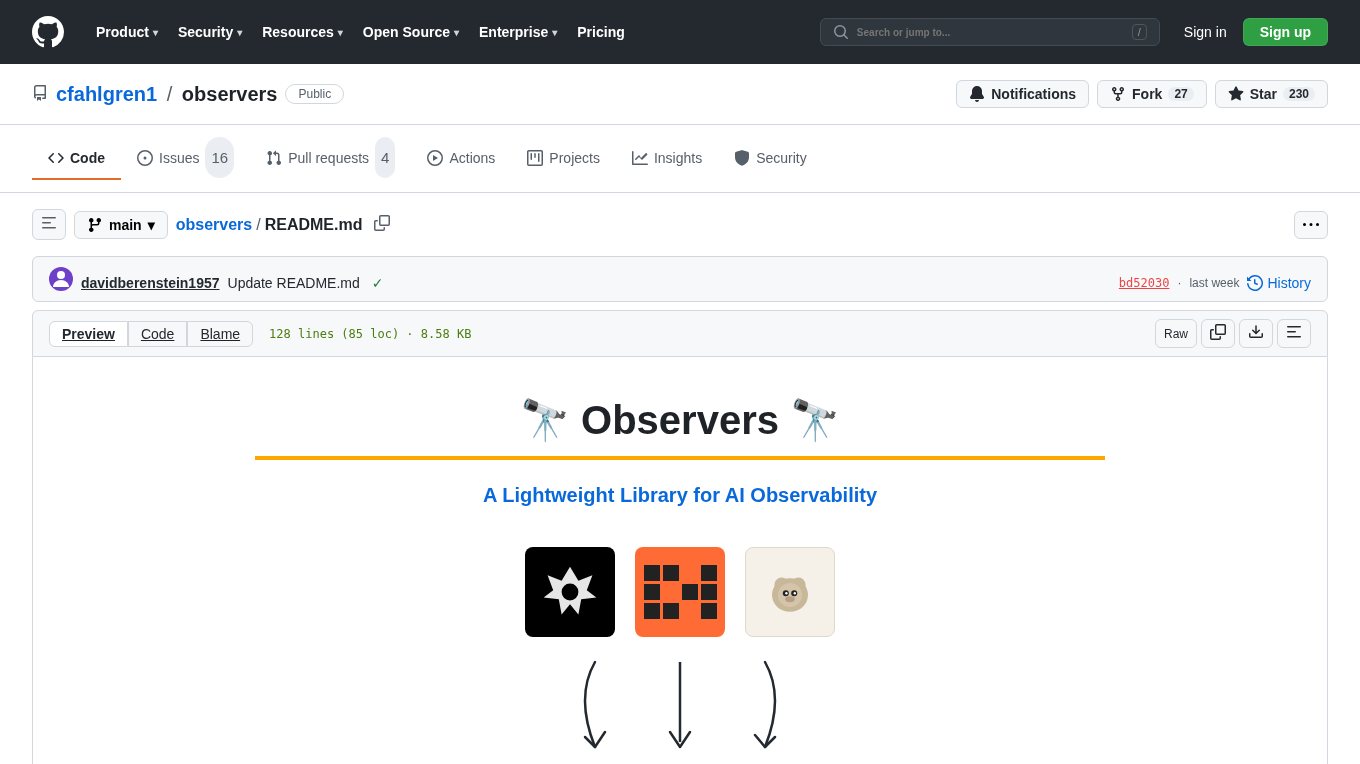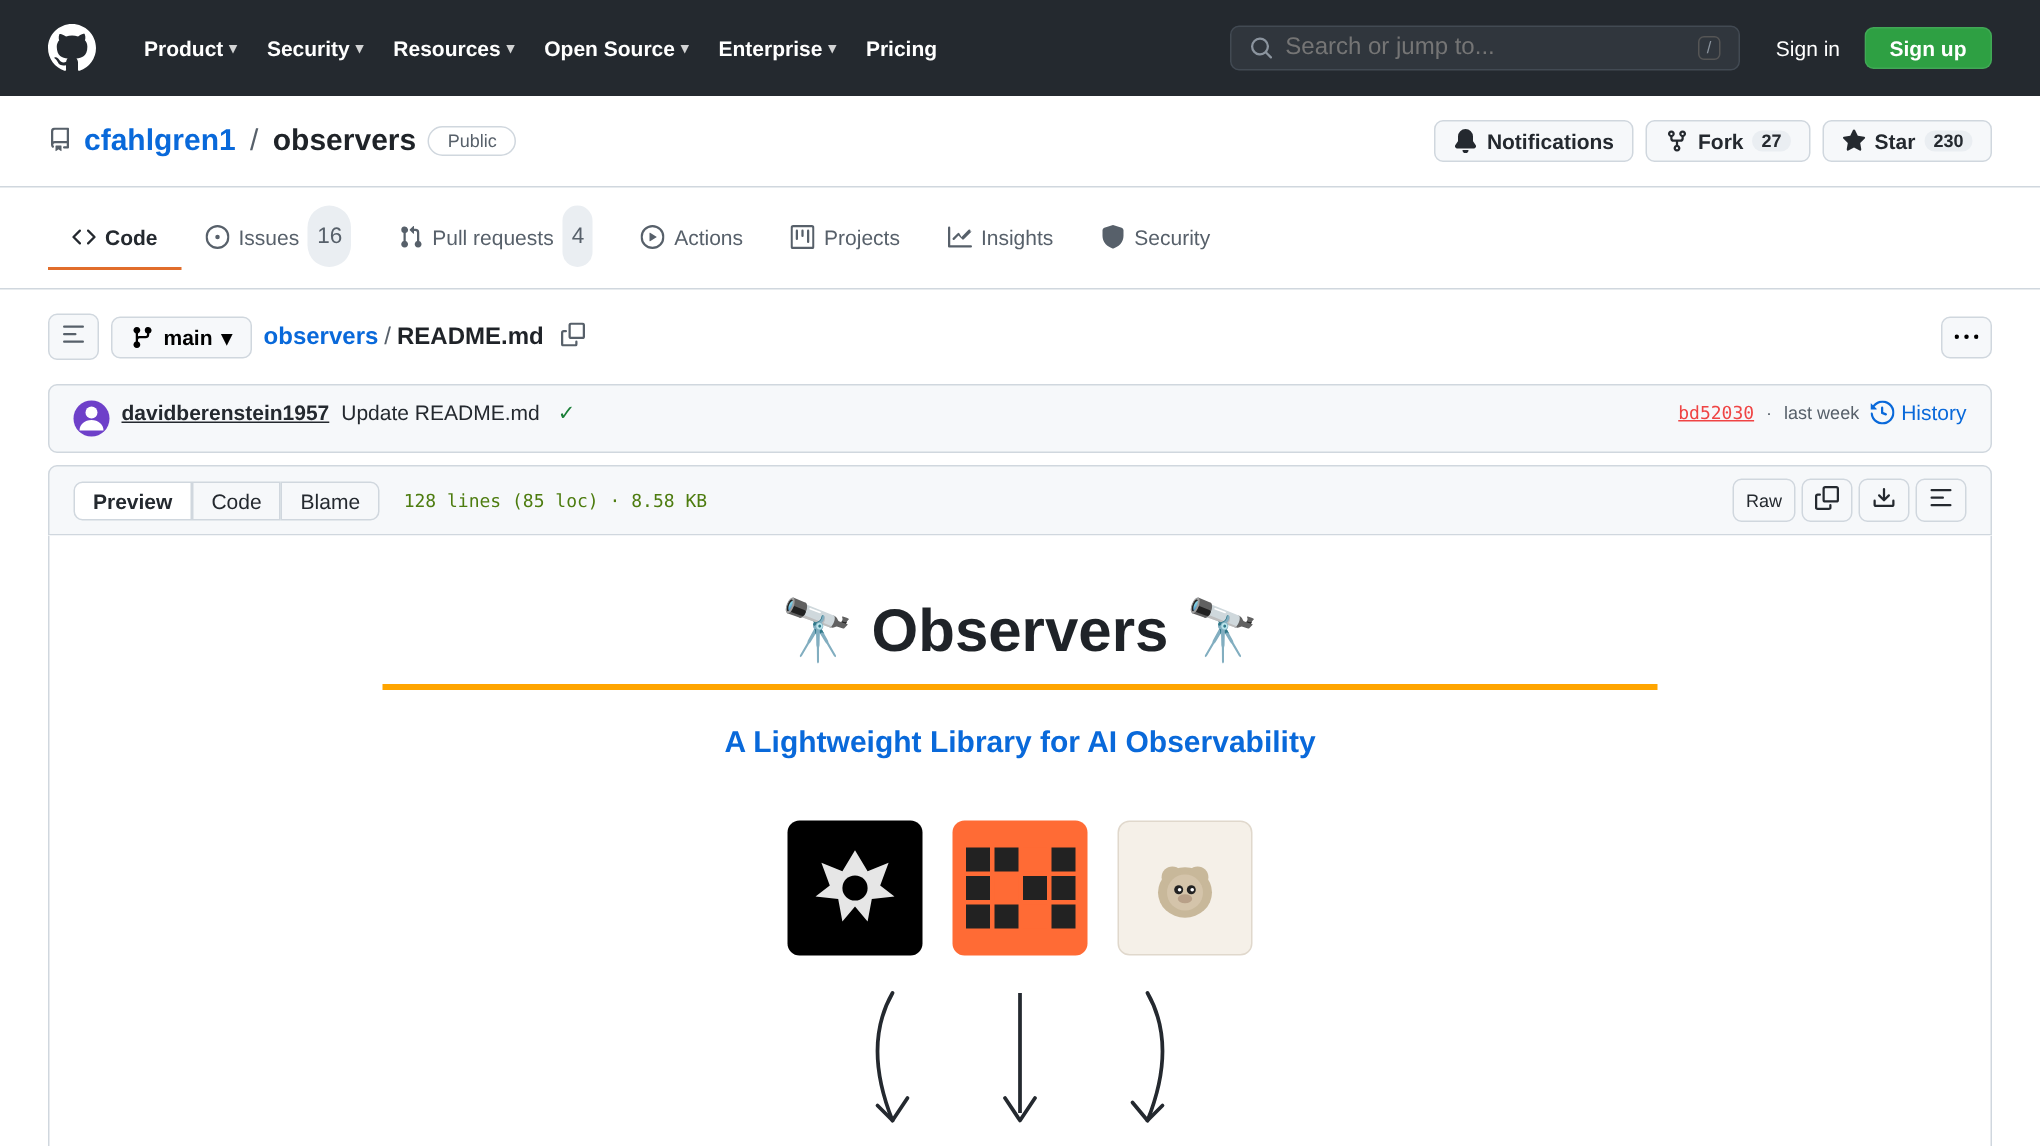--- a/index.html
+++ b/index.html
@@ -20,21 +20,21 @@
     }
     .chevron { font-size: 10px; opacity: 0.8; }
     .topnav-search {
       flex: 1; max-width: 340px; margin-left: auto;
     }
     .search-box {
       display: flex; align-items: center; background: #30363d; border: 1px solid #424a53;
       border-radius: 6px; padding: 5px 12px; gap: 8px; color: #8b949e; font-size: 14px; width: 100%;
     }
     .search-box input {
-      background: transparent; border: none; outline: none; color: #84cc16; font-size: 16px; flex: 1; width: 100%;
+      background: transparent; border: none; outline: none; color: #84cc16; font-size: 10px; flex: 1; width: 100%; font-weight: bold;
     }
     .search-slash {
       border: 1px solid #555; border-radius: 4px; padding: 1px 5px; font-size: 11px; color: #8b949e;
     }
     .topnav-actions { display: flex; align-items: center; gap: 16px; }
     .btn-topnav {
       background: transparent; border: none; color: #fff; font-size: 14px; cursor: pointer; font-weight: 400;
     }
     .btn-signup {
       background: #2ea043; border: 1px solid rgba(240,246,252,0.1); color: #fff;
@@ -99,21 +99,21 @@
       background: transparent; border: none; cursor: pointer; color: #57606a; padding: 4px;
       border-radius: 4px;
     }
     .more-btn {
       margin-left: auto; border: 1px solid #d0d7de; border-radius: 6px; padding: 5px 8px;
       background: #f6f8fa; cursor: pointer; display: flex; align-items: center;
     }
 
     
     .commit-row {
-      display: flex; align-items: flex-start; gap: 8px;
+      display: flex; align-items: flex-end; gap: 8px;
       border: 1px solid #d0d7de; border-radius: 6px; padding: 10px 16px; margin-bottom: 8px;
       background: #f6f8fa;
     }
     .commit-avatar {
       width: 24px; height: 24px; border-radius: 50%; background: #6e40c9;
       display: flex; align-items: center; justify-content: center; color: white; font-size: 10px; overflow: hidden;
     }
     .commit-author { font-weight: 600; font-size: 14px; color: #24292f; }
     .commit-message { color: #24292f; font-size: 14px; }
     .commit-check { color: #1a7f37; margin-left: 4px; }
@@ -121,21 +121,21 @@
     .commit-hash { color: #ef4444; font-family: monospace; }
     .history-link {
       display: flex; align-items: center; gap: 4px; color: #0969da; text-decoration: none; font-size: 14px;
     }
 
     
     .file-header {
       display: flex; align-items: center; border: 1px solid #d0d7de; border-radius: 6px 6px 0 0;
       padding: 8px 16px; background: #f6f8fa; gap: 8px;
     }
-    .file-view-btns { display: flex; gap: 0; }
+    .file-view-btns { display: flex; gap: 0; text-decoration: underline; }
     .file-view-btn {
       border: 1px solid #d0d7de; background: #f6f8fa; padding: 4px 12px; font-size: 14px;
       cursor: pointer; color: #24292f;
     }
     .file-view-btn:first-child { border-radius: 6px 0 0 6px; }
     .file-view-btn:last-child { border-radius: 0 6px 6px 0; }
     .file-view-btn.active { background: #fff; font-weight: 600; z-index: 1; }
     .file-meta { color: #4d7c0f; font-size: 12px; font-family: monospace; margin-left: 8px; }
     .file-actions { margin-left: auto; display: flex; gap: 4px; }
     .file-action-btn {

